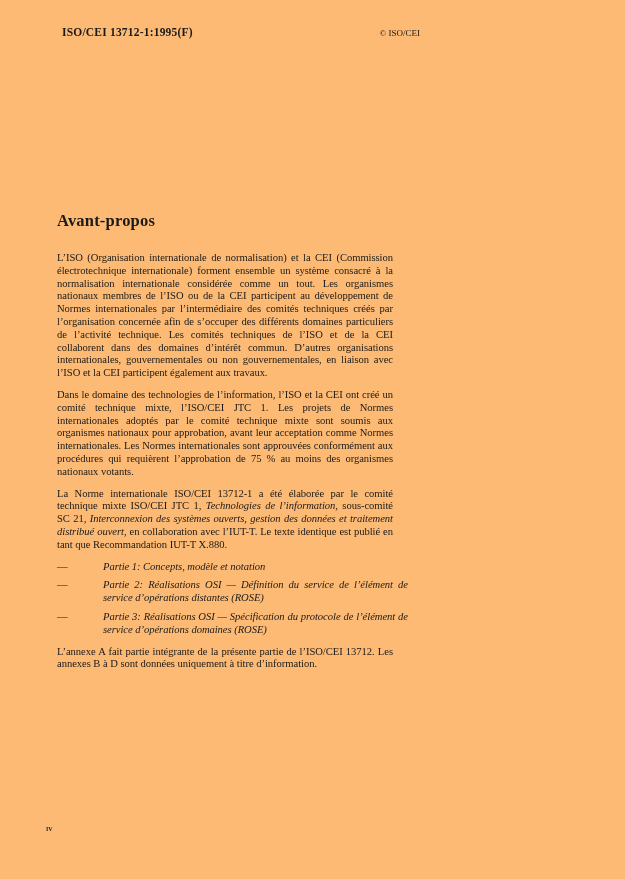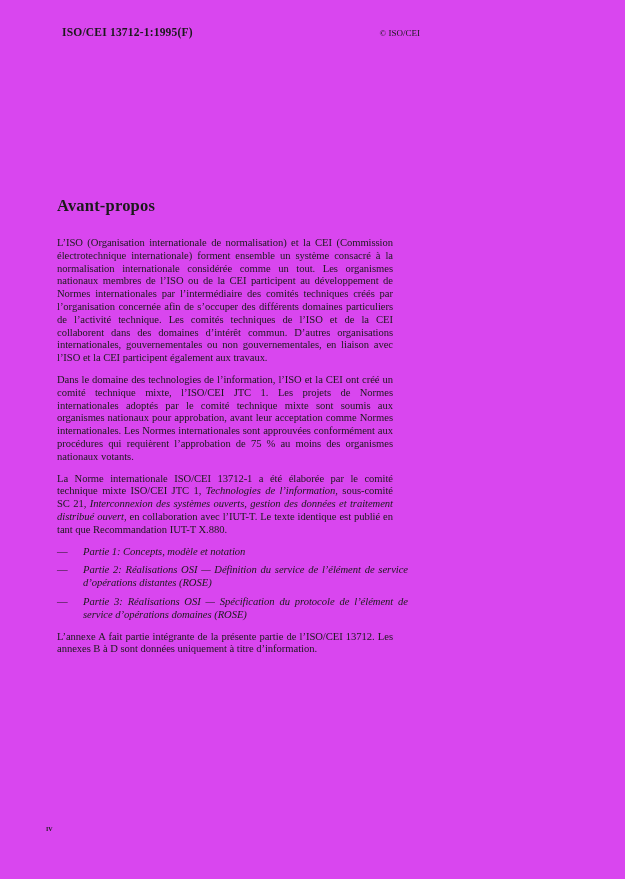--- a/index.html
+++ b/index.html
@@ -4,21 +4,21 @@
 <style>
   html, body {
     margin: 0;
     padding: 0;
     background: #ffffff;
   }
   .page {
     position: relative;
     width: 625px;
     height: 879px;
-    background: #d946ef;
+    background: #fdba74;
     font-family: "Liberation Serif", serif;
     color: #1a1a1a;
     overflow: hidden;
   }
   .header {
     position: absolute;
     left: 62px;
     top: 26px;
     width: 358px;
     display: flex;
@@ -31,21 +31,21 @@
     letter-spacing: 0.2px;
     white-space: nowrap;
   }
   .copyright {
     font-size: 9px;
     white-space: nowrap;
   }
   .content {
     position: absolute;
     left: 57px;
-    top: 196px;
+    top: 211px;
     width: 351px;
   }
   .title {
     font-size: 16.5px;
     font-weight: bold;
     letter-spacing: 0.2px;
     margin: 0 0 21px 0;
   }
   .content p,
   .part-text,
@@ -69,20 +69,21 @@
     margin: 0 0 6px 0;
   }
   .dash {
     width: 26px;
     flex: none;
   }
   .part-text {
     flex: 1;
     font-style: italic;
     text-align: justify;
+    margin-left: 20px;
   }
   .footer-pagenum {
     position: absolute;
     left: 46px;
     top: 823px;
     font-size: 8.5px;
     font-weight: bold;
     font-variant: small-caps;
   }
 </style>

